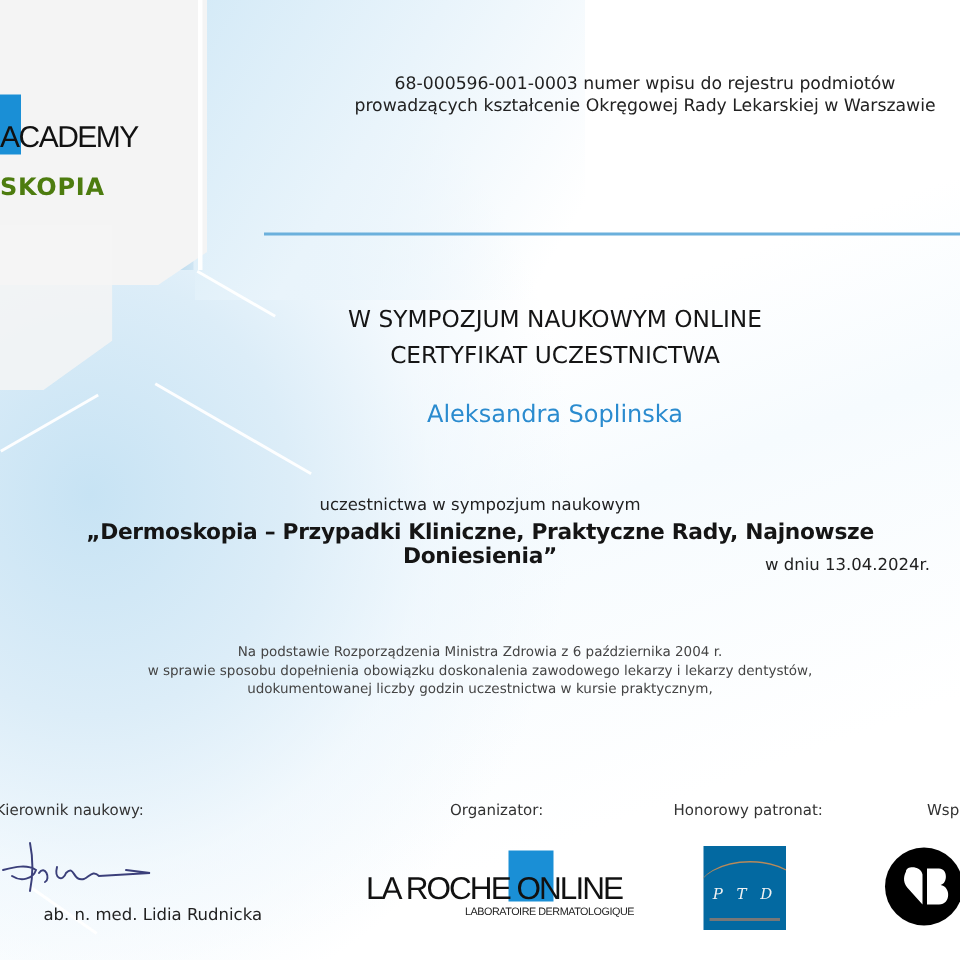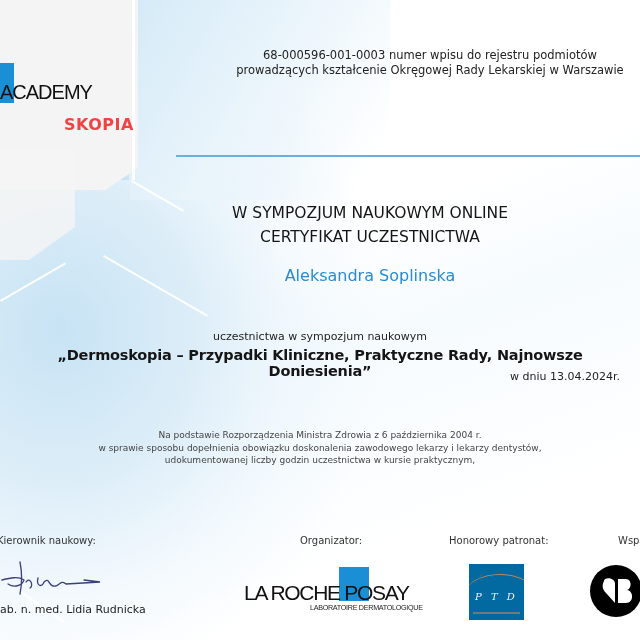--- a/index.html
+++ b/index.html
@@ -19,43 +19,43 @@
         background:rgba(244,244,244,0.85); clip-path: polygon(0 0, 100% 0, 100% 70%, 60% 100%, 0 100%); }
   .blue-stripe { position:absolute; left:115px; top:0; width:14px; height:180px;
         background:linear-gradient(90deg,#b9d9ec,#cfe5f3); }
   .white-line { position:absolute; background:rgba(255,255,255,0.95); height:2px; transform-origin:0 0; }
   .white-vline { position:absolute; background:rgba(255,255,255,0.95); width:3px; }
 
   .logo-academy { position:absolute; left:0; top:63px; }
   .logo-academy .square { position:absolute; left:0; top:0; width:14px; height:40px; background:#1a8fd6; }
   .logo-academy .academy { position:absolute; left:0; top:18px; font-size:20px; letter-spacing:-1px;
         font-family:"Liberation Sans", sans-serif; color:#111; white-space:nowrap; }
-  .logo-academy .skopia { position:absolute; left:16px; top:52px; font-size:16px; font-weight:bold;
-        font-family:"DejaVu Sans", sans-serif; color:#ef4444; letter-spacing:0.5px;padding-left:48px; }
+  .logo-academy .skopia { position:absolute; left:0; top:52px; font-size:16px; font-weight:bold;
+        font-family:"DejaVu Sans", sans-serif; color:#4d7c0f; letter-spacing:0.5px; }
 
   .registry { position:absolute; left:220px; top:48px; width:420px; text-align:center;
         font-size:11.5px; line-height:15px; color:#222; }
   .divider { position:absolute; left:176px; top:155px; width:464px; height:2px; background:#6bb0dc; }
 
   .cert-title { position:absolute; left:140px; top:201px; width:460px; text-align:center;
         font-size:15.5px; line-height:24px; color:#151515; }
   .recipient { position:absolute; left:140px; top:266px; width:460px; text-align:center;
         font-size:16px; color:#2a8bcf; }
   .participation { position:absolute; left:20px; top:330px; width:600px; text-align:center;
         font-size:11px; color:#222; }
   .symposium { position:absolute; left:20px; top:347px; width:600px; text-align:center;
         font-size:14.5px; font-weight:bold; color:#151515; letter-spacing:-0.2px; }
   .date { position:absolute; left:20px; top:370px; width:600px; text-align:right;
         font-size:11px; color:#222; }
   .legal { position:absolute; left:90px; top:429px; width:460px; text-align:center;
         font-size:9px; line-height:12.5px; color:#444; }
 
   .sig-label { position:absolute; left:0; top:535px; font-size:10px; color:#333; }
   .signature { position:absolute; left:0; top:558px; width:110px; height:40px; }
-  .sig-name { position:absolute; left:0; top:603px; font-size:11px; color:#222; white-space:nowrap; }
+  .sig-name { position:absolute; left:0; top:603px; font-size:11px; color:#222; white-space:nowrap;padding-left:29px; }
 
   .org-label { position:absolute; left:300px; top:535px; font-size:10px; color:#333; }
   .lrp { position:absolute; left:244px; top:567px; width:180px; height:45px; }
   .lrp .sq { position:absolute; left:95px; top:0; width:30px; height:34px; background:#1a8fd6; }
   .lrp .brand { position:absolute; left:0; top:14px; font-family:"Liberation Sans", sans-serif;
         font-size:21px; letter-spacing:-1.3px; color:#111; white-space:nowrap; }
   .lrp .sub { position:absolute; left:22px; top:36px; font-family:"Liberation Sans", sans-serif;
         font-size:7.2px; letter-spacing:-0.3px; color:#222; white-space:nowrap;padding-left:44px; }
 
   .pat-label { position:absolute; left:449px; top:535px; font-size:10px; color:#333; }
@@ -118,21 +118,21 @@
 
 <div class="sig-label" style="left:-3px;">Kierownik naukowy:</div>
 <svg class="signature" viewBox="0 0 110 40">
   <path d="M2 22 C 10 20, 18 18, 24 22 C 22 28, 14 30, 8 26 M20 4 C 22 14, 22 26, 20 36 M26 24 C 30 18, 34 28, 30 30 M38 20 C 36 28, 42 30, 44 24 C 50 18, 48 30, 56 28 C 60 26, 62 22, 66 26 L 100 24 L 84 22" fill="none" stroke="#3b3f7a" stroke-width="1.3" stroke-linecap="round"></path>
 </svg>
 <div class="sig-name">ab. n. med. Lidia Rudnicka</div>
 
 <div class="org-label">Organizator:</div>
 <div class="lrp">
   <div class="sq"></div>
-  <div class="brand">LA ROCHE POSAY</div>
+  <div class="brand">LA ROCHE ONLINE</div>
   <div class="sub">LABORATOIRE DERMATOLOGIQUE</div>
 </div>
 
 <div class="pat-label">Honorowy patronat:</div>
 <div class="ptd">
   <div class="arc"></div>
   <div class="letters">P T D</div>
   <div class="tiny"></div>
 </div>
 

